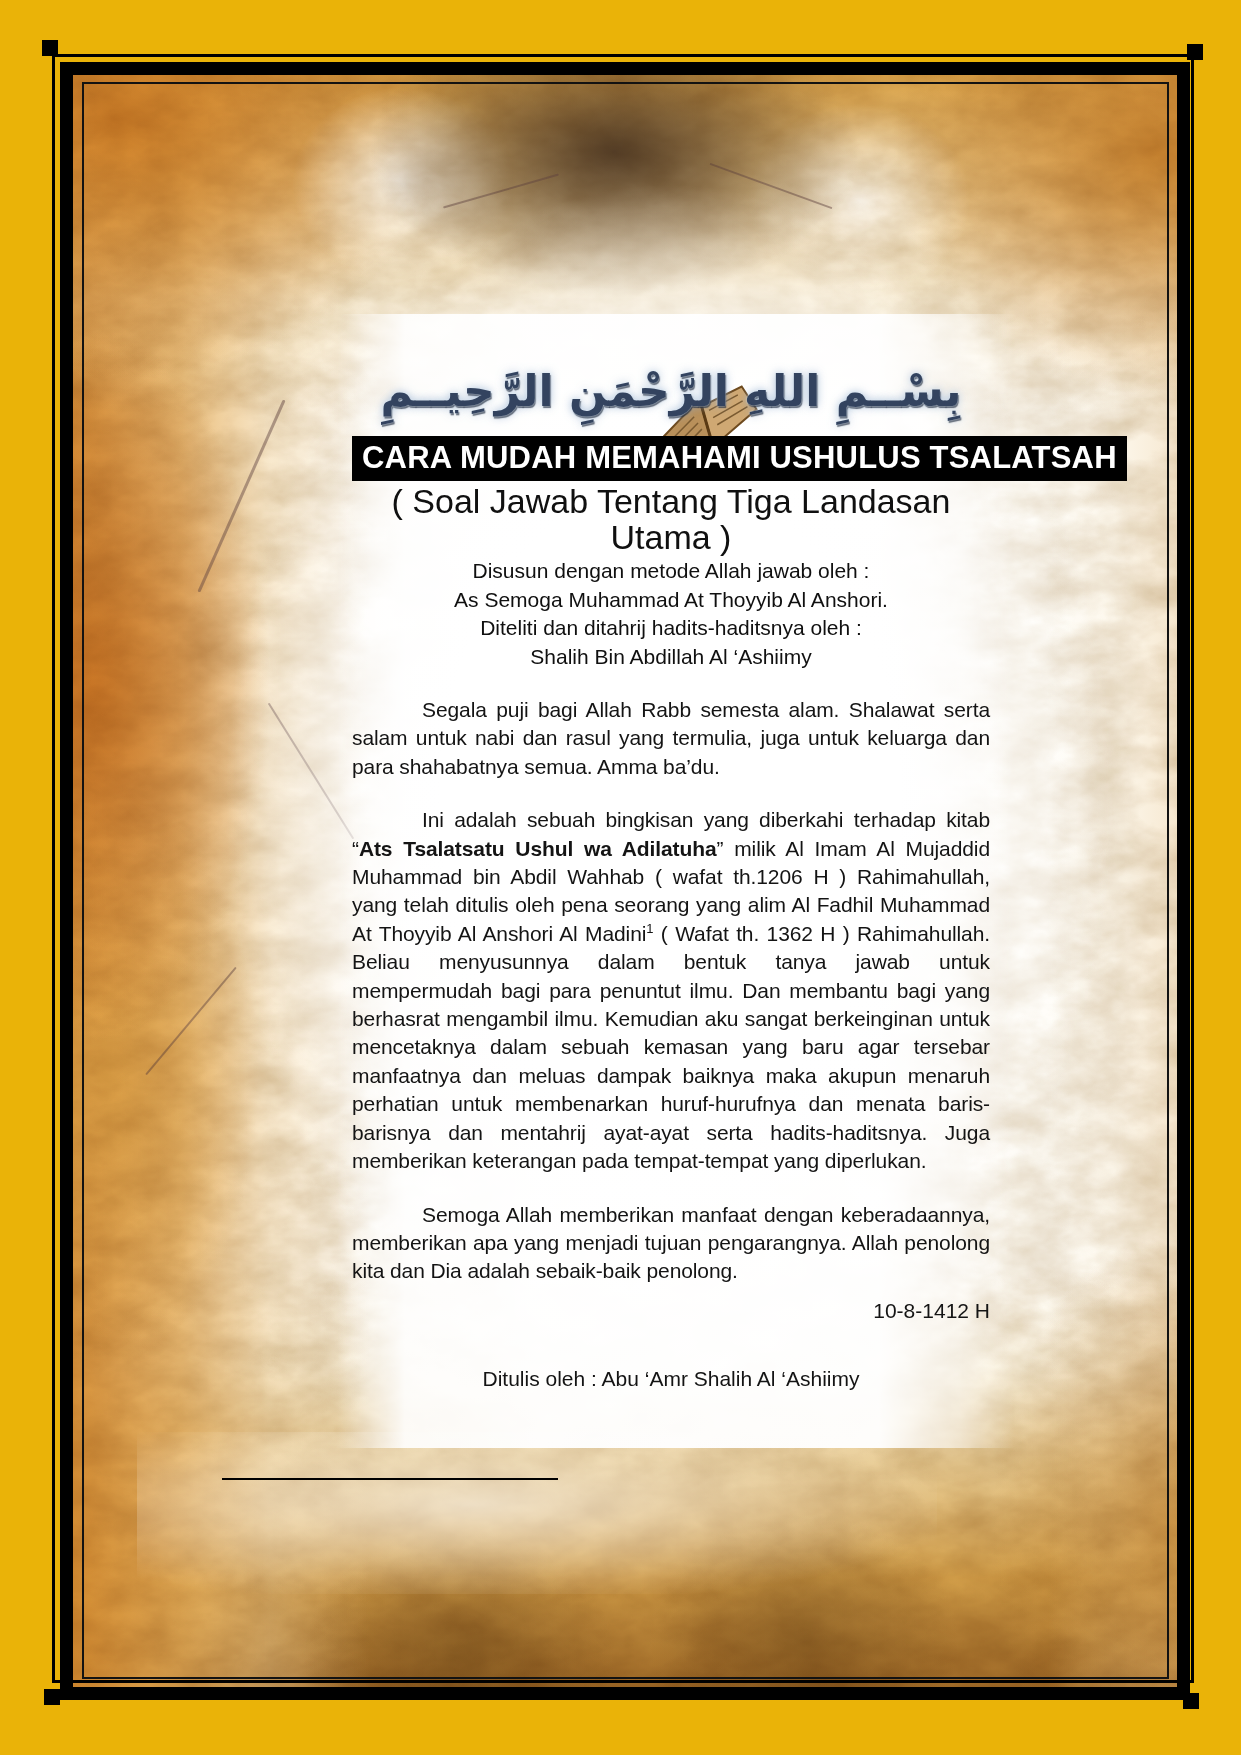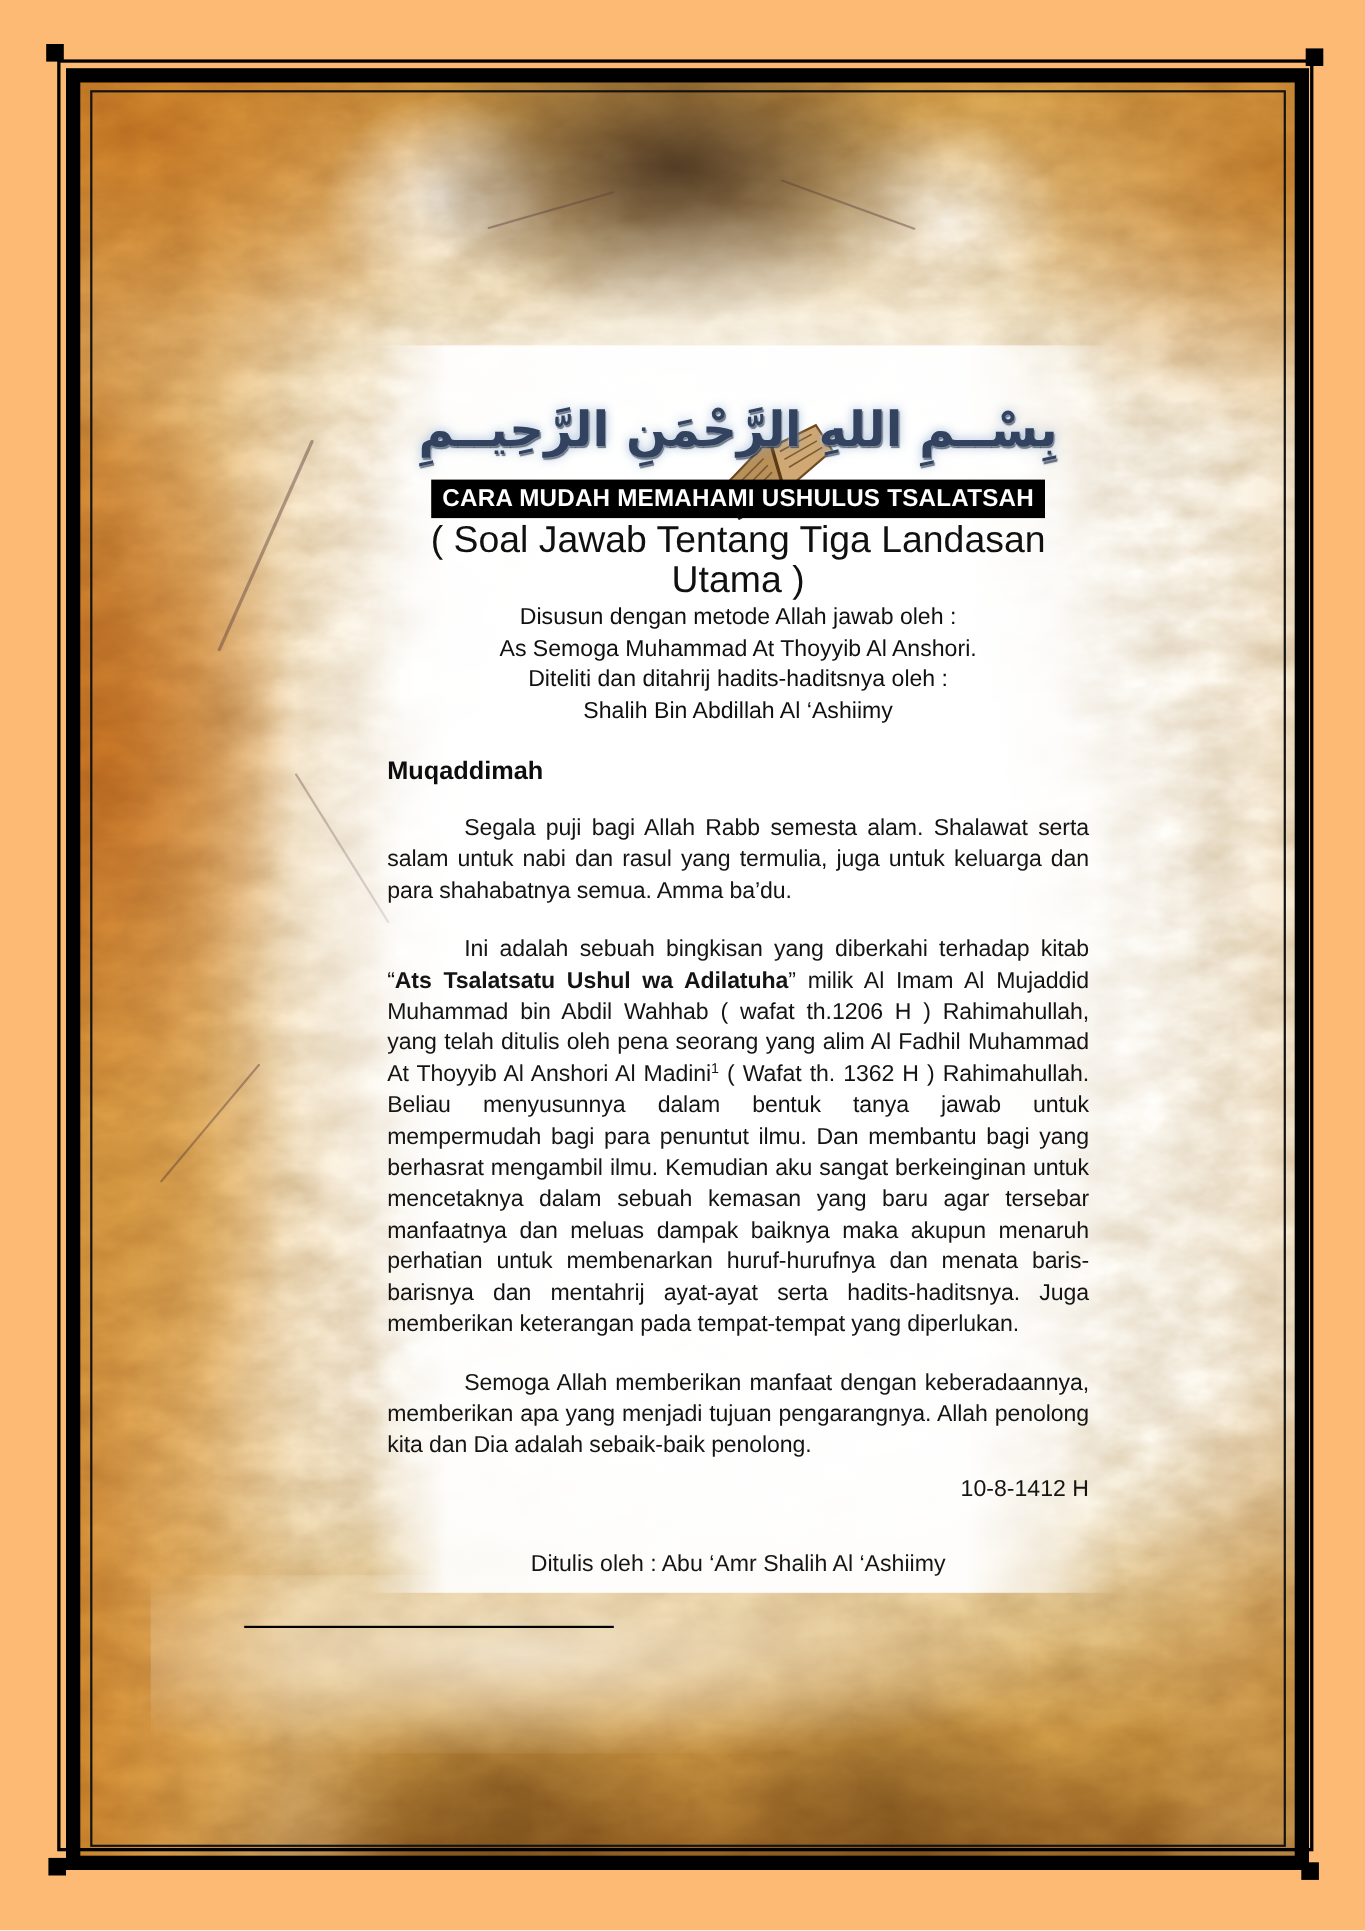--- a/index.html
+++ b/index.html
@@ -1,17 +1,17 @@
 <!DOCTYPE html>
 <html><head>
 <meta charset="utf-8">
 <style>
   html,body { margin:0; padding:0; background:#ffffff; }
   .page {
-    position:relative; width:1241px; height:1755px; background:#fdba74;
+    position:relative; width:1241px; height:1755px; background:#eab308;
     overflow:hidden; font-family:"Liberation Sans", sans-serif; color:#141414;
   }
   
   .frame-thin {
     position:absolute; left:52px; top:54px; right:47px; bottom:72px;
     border:3px solid #000; z-index:6; pointer-events:none;
   }
   .frame-thick {
     position:absolute; left:60px; top:62px; right:51px; bottom:55px;
     border:13px solid #000; z-index:6; pointer-events:none;
@@ -75,21 +75,21 @@
   .content { position:absolute; left:352px; top:348px; width:638px; z-index:4; }
   .bismillah {
     position:relative; height:86px; text-align:center; direction:rtl;
     font-family:"DejaVu Sans", sans-serif; font-size:44px; font-weight:bold;
     color:#33435f; line-height:86px; letter-spacing:1px;
     text-shadow:0 0 2px #d9e6f2, 1px 2px 1px rgba(16,26,46,0.65), 0 0 10px rgba(140,170,205,0.8);
   }
   .book-art { position:absolute; left:296px; top:46px; z-index:-1; transform:rotate(-16deg); }
   .title-bar {
     width:fit-content; margin:2px auto 0; background:#000000; color:#ffffff;
-    font-size:22px; font-weight:bold; letter-spacing:0.2px; padding:4px 10px 5px;
+    font-size:31px; font-weight:bold; letter-spacing:0.2px; padding:4px 10px 5px;
     white-space:nowrap;
   }
   .subtitle { text-align:center; font-size:34px; margin-top:2px; line-height:36px; color:#101010; }
   .byline { text-align:center; font-size:21px; line-height:28.5px; margin-top:2px; color:#101010; }
   .heading { font-size:23px; font-weight:bold; margin-top:26px; color:#0d0d0d; }
   .para {
     font-size:21px; line-height:28.4px; letter-spacing:-0.1px;
     text-align:justify; text-indent:70px; margin:25px 0 0 0; color:#141414;
   }
   .para .fnref { font-size:13px; vertical-align:super; line-height:0; }
@@ -154,21 +154,20 @@
     <div class="title-bar">CARA MUDAH MEMAHAMI USHULUS TSALATSAH</div>
     <div class="subtitle">( Soal Jawab Tentang Tiga Landasan Utama )</div>
 
     <div class="byline">
       <div>Disusun dengan metode Allah jawab oleh :</div>
       <div>As Semoga Muhammad At Thoyyib Al Anshori.</div>
       <div>Diteliti dan ditahrij hadits-haditsnya oleh :</div>
       <div>Shalih Bin Abdillah Al ‘Ashiimy</div>
     </div>
 
-    <div class="heading">Muqaddimah</div>
 
     <p class="para">Segala puji bagi Allah Rabb semesta alam. Shalawat serta salam untuk nabi dan rasul yang termulia, juga untuk keluarga dan para shahabatnya semua. Amma ba’du.</p>
 
     <p class="para"><span>Ini adalah sebuah bingkisan yang diberkahi terhadap kitab “</span><b>Ats Tsalatsatu Ushul wa Adilatuha</b><span>” milik Al Imam Al Mujaddid Muhammad bin Abdil Wahhab ( wafat th.1206 H ) Rahimahullah, yang telah ditulis oleh pena seorang yang alim Al Fadhil Muhammad At Thoyyib Al Anshori Al Madini</span><sup class="fnref">1</sup><span> ( Wafat th. 1362 H ) Rahimahullah. Beliau menyusunnya dalam bentuk tanya jawab untuk mempermudah bagi para penuntut ilmu. Dan membantu bagi yang berhasrat mengambil ilmu. Kemudian aku sangat berkeinginan untuk mencetaknya dalam sebuah kemasan yang baru agar tersebar manfaatnya dan meluas dampak baiknya maka akupun menaruh perhatian untuk membenarkan huruf-hurufnya dan menata baris-barisnya dan mentahrij ayat-ayat serta hadits-haditsnya. Juga memberikan keterangan pada tempat-tempat yang diperlukan.</span></p>
 
     <p class="para">Semoga Allah memberikan manfaat dengan keberadaannya, memberikan apa yang menjadi tujuan pengarangnya. Allah penolong kita dan Dia adalah sebaik-baik penolong.</p>
 
     <div class="date-line">10-8-1412 H</div>
     <div class="author-line">Ditulis oleh : Abu ‘Amr Shalih Al ‘Ashiimy</div>
   </div>

